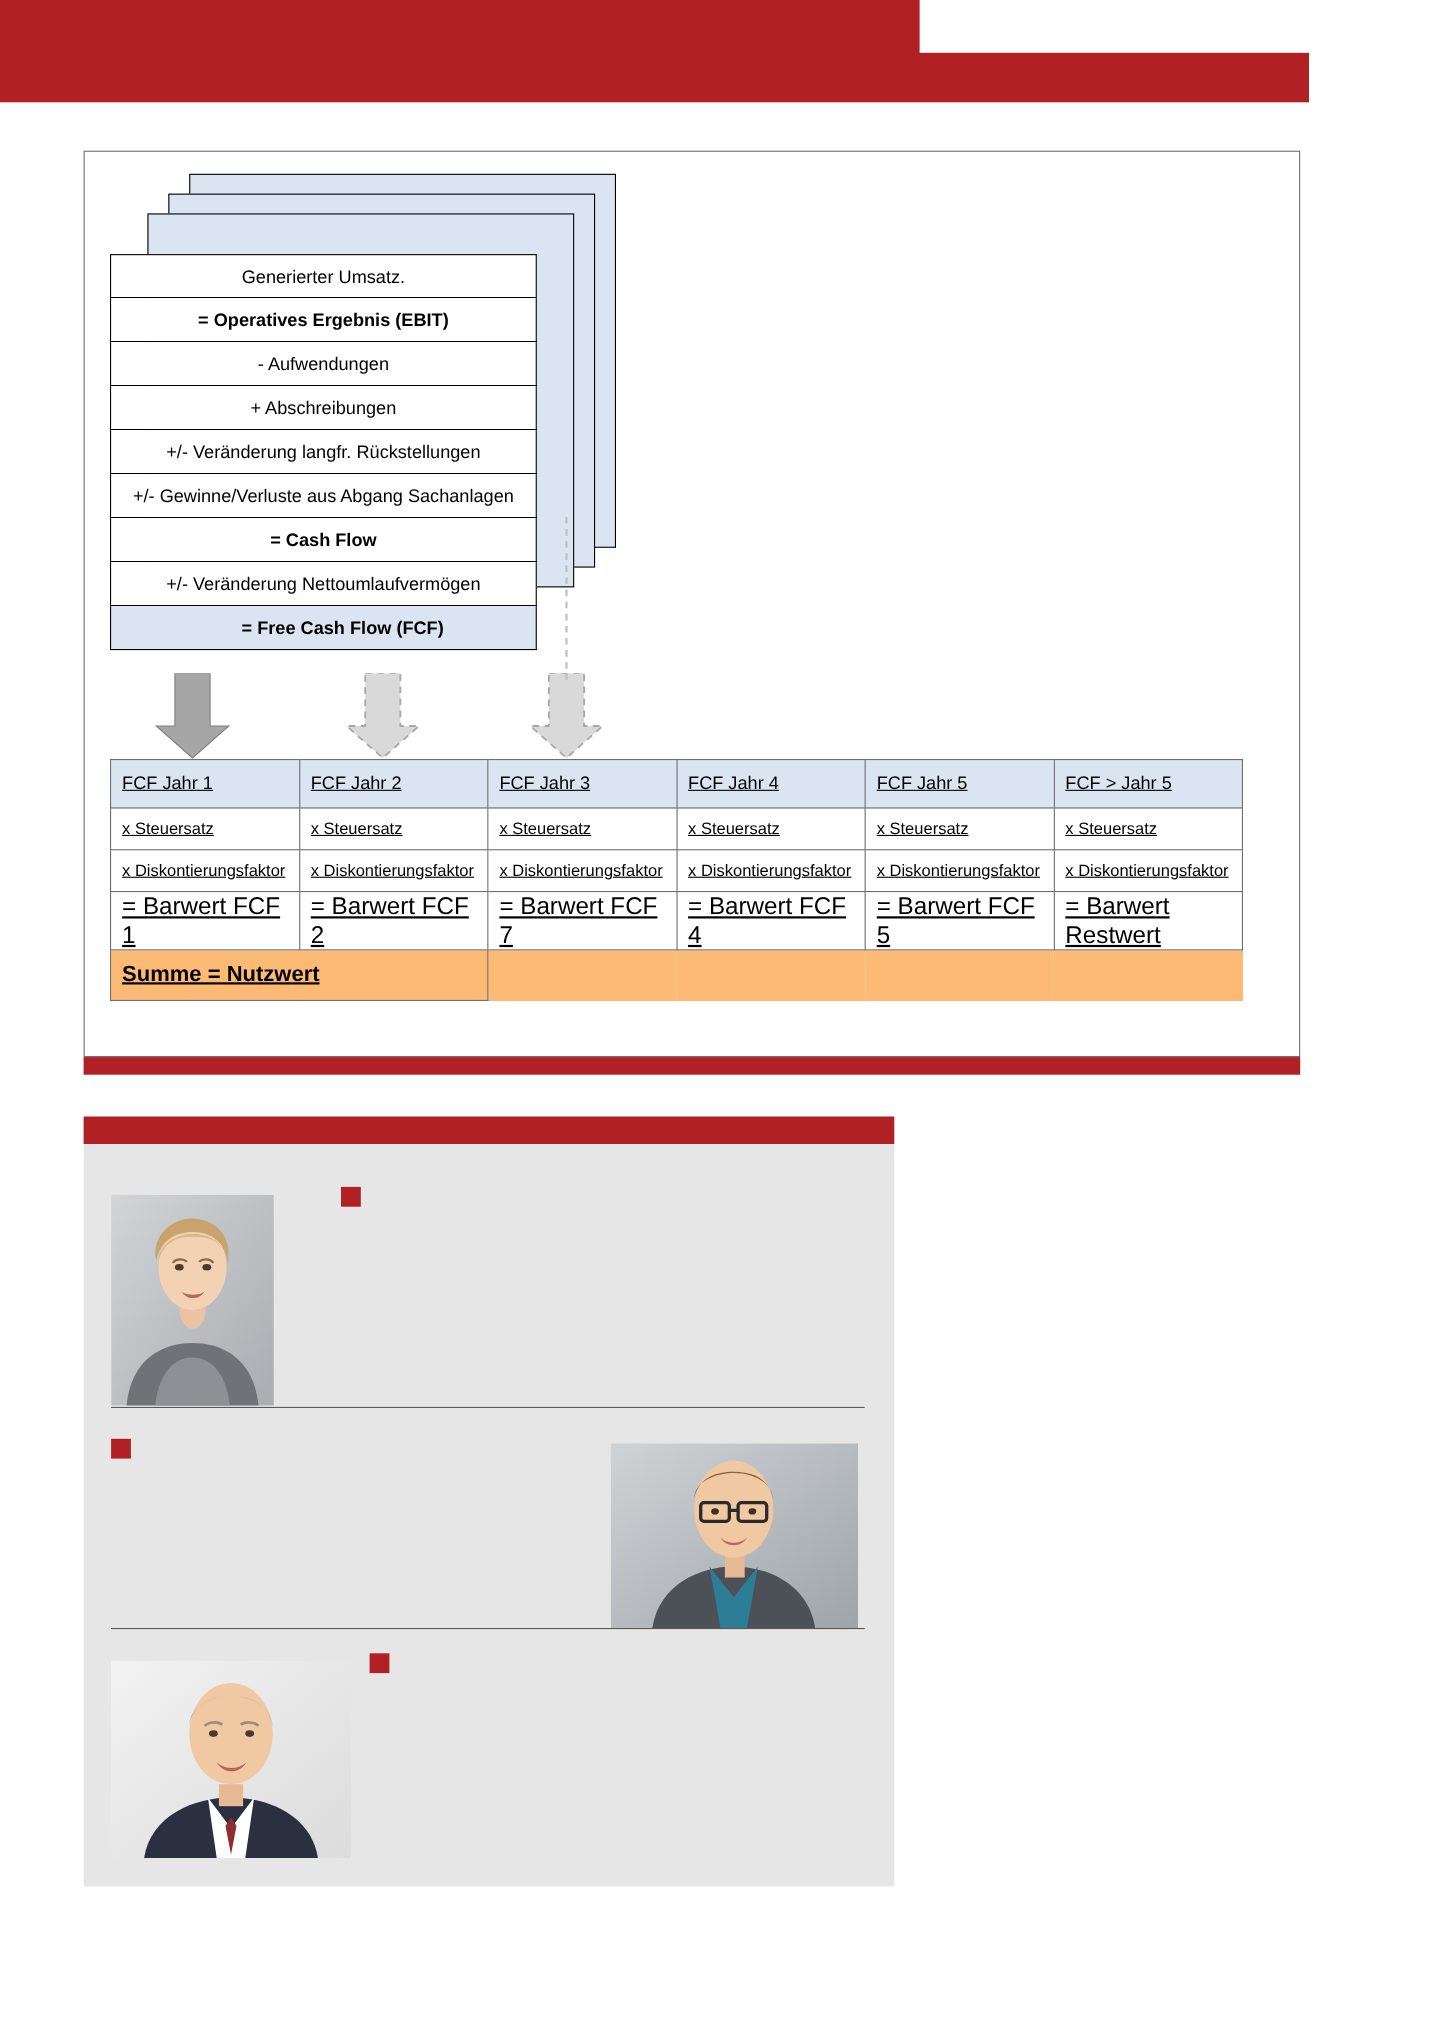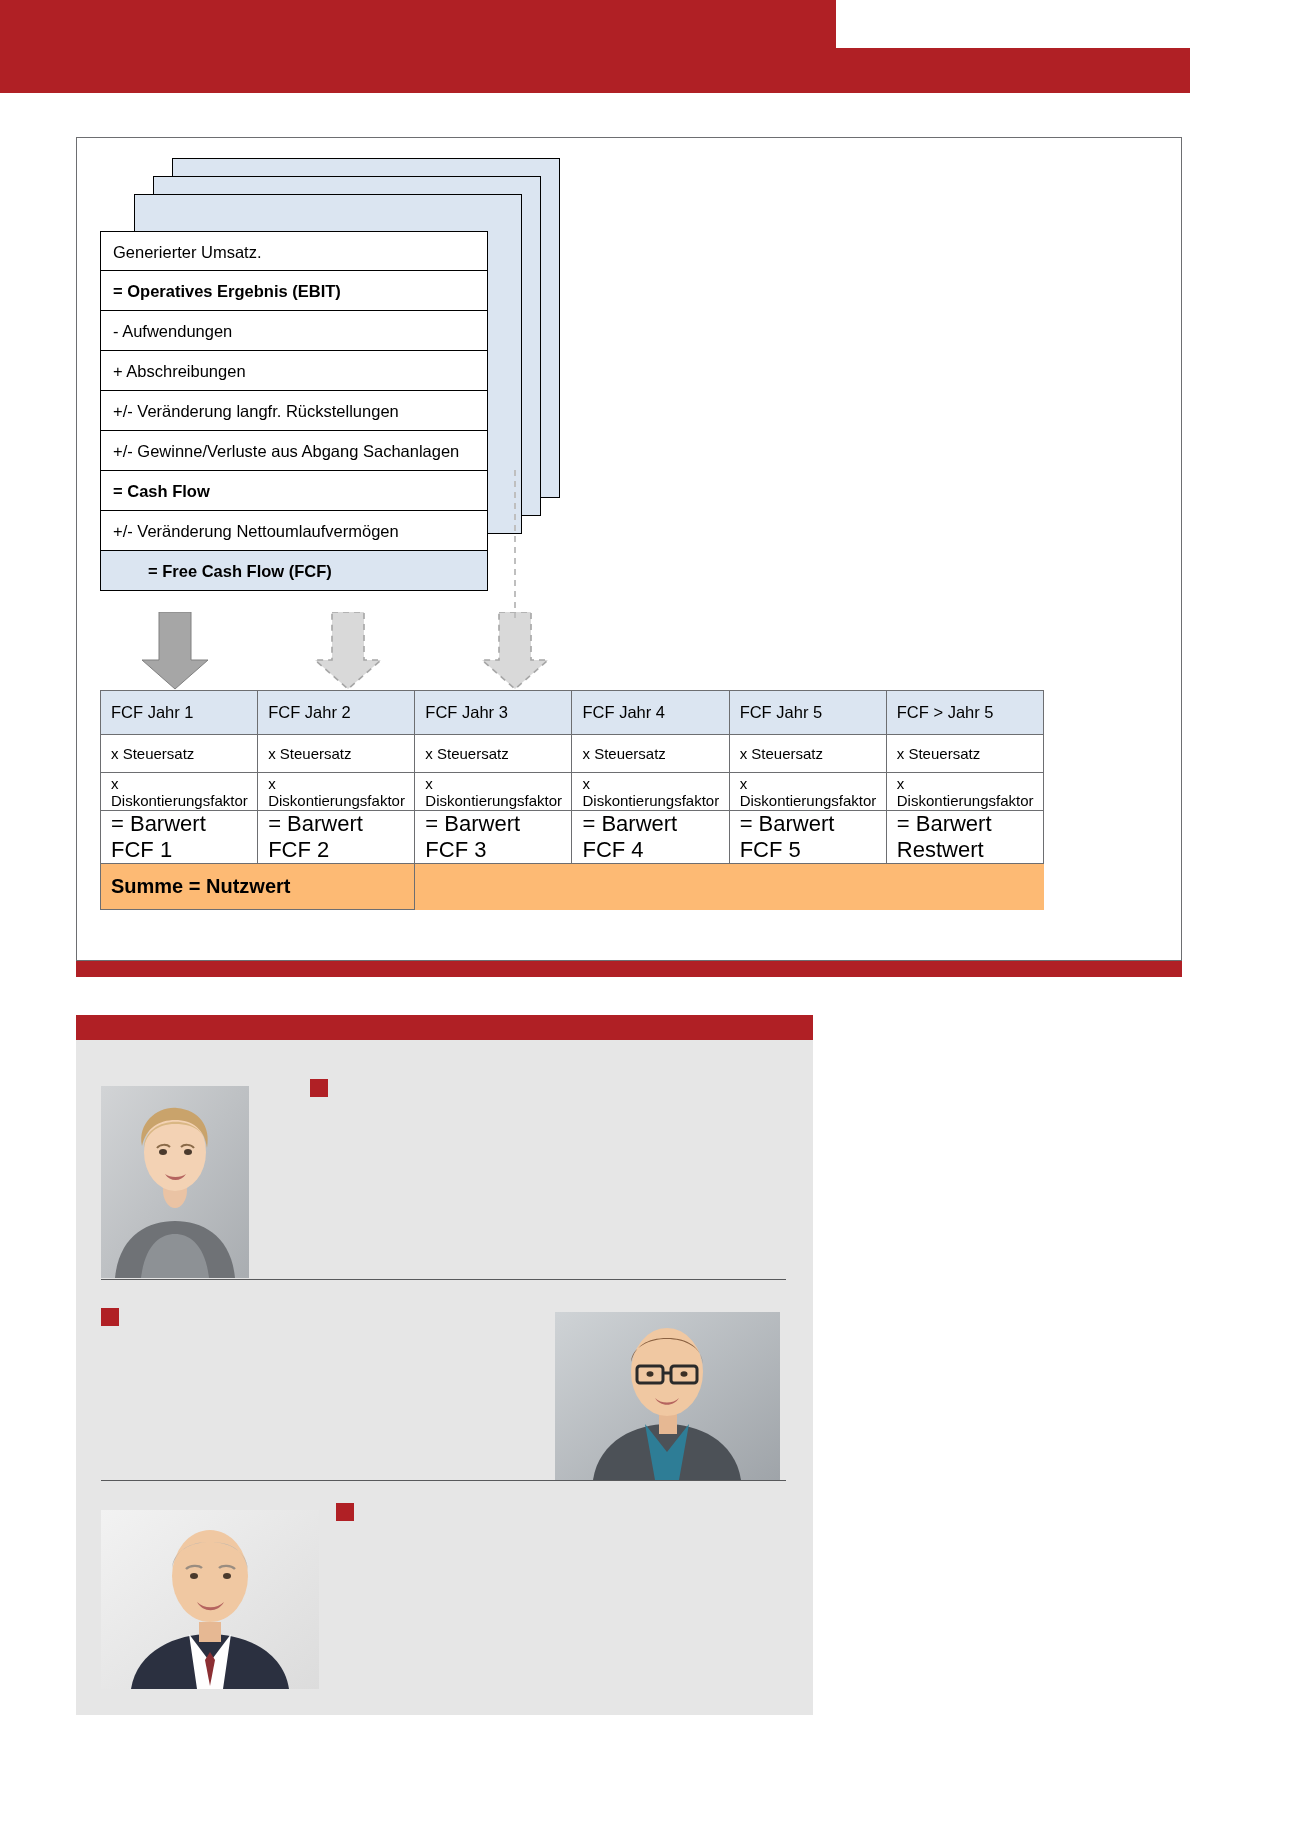--- a/index.html
+++ b/index.html
@@ -63,20 +63,21 @@
   .sheet-3 { left: 172px; top: 158px; width: 388px; height: 340px; }
   .sheet-2 { left: 153px; top: 176px; width: 388px; height: 340px; }
   .sheet-1 { left: 134px; top: 194px; width: 388px; height: 340px; }
 
   
   .calc-table {
     position: absolute;
     left: 100px;
     top: 231px;
     width: 388px;
+    text-align: center;
   }
   .calc-row {
     height: 40px;
     line-height: 40px;
     border: 1px solid #000000;
     border-top: none;
     box-sizing: border-box;
     padding: 0 12px;
     font-size: 16.5px;
     color: #000000;
@@ -92,23 +93,24 @@
   .arrow {
     position: absolute;
   }
   .arrow svg { display: block; }
 
   
   .year-table {
     position: absolute;
     left: 100px;
     top: 690px;
-    width: 944px;
+    width: 1030px;
     border-collapse: collapse;
     table-layout: fixed;
+    text-decoration: underline;
   }
   .year-table td {
     border: 1px solid #6d6e71;
     box-sizing: border-box;
     vertical-align: middle;
     padding: 0 10px;
     color: #000000;
   }
   .year-table tr.head td {
     background: #dbe5f1;
@@ -241,21 +243,21 @@
     <td>x Diskontierungsfaktor</td>
     <td>x Diskontierungsfaktor</td>
     <td>x Diskontierungsfaktor</td>
     <td>x Diskontierungsfaktor</td>
     <td>x Diskontierungsfaktor</td>
     <td>x Diskontierungsfaktor</td>
   </tr>
   <tr class="result">
     <td>= Barwert FCF 1</td>
     <td>= Barwert FCF 2</td>
-    <td>= Barwert FCF 3</td>
+    <td>= Barwert FCF 7</td>
     <td>= Barwert FCF 4</td>
     <td>= Barwert FCF 5</td>
     <td>= Barwert Restwert</td>
   </tr>
   <tr class="sum">
     <td colspan="2">Summe = Nutzwert</td>
     <td class="blank"></td>
     <td class="blank"></td>
     <td class="blank"></td>
     <td class="blank"></td>

